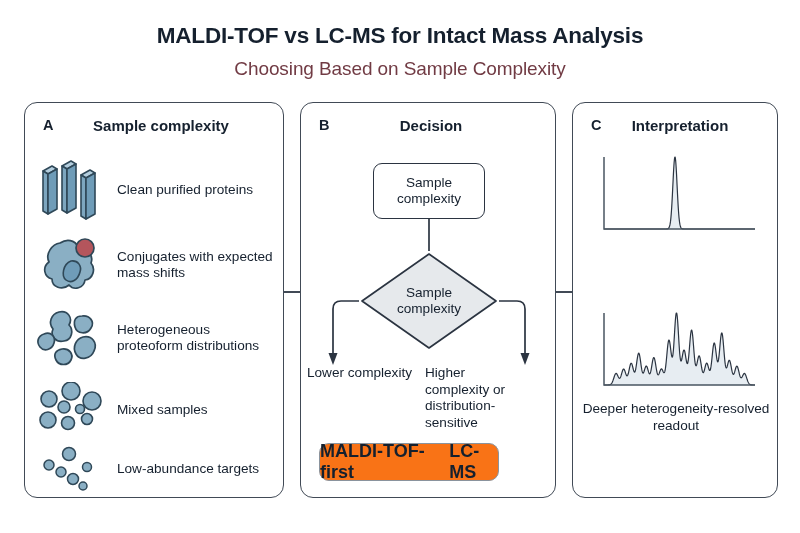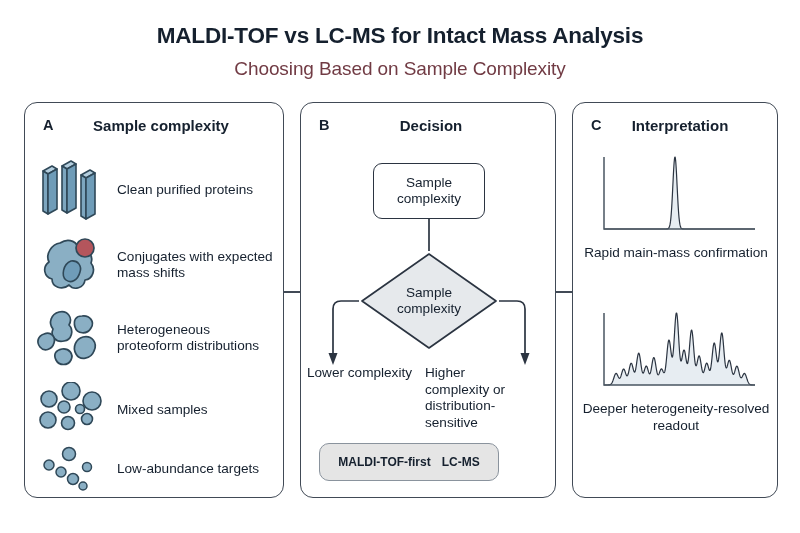--- a/index.html
+++ b/index.html
@@ -175,27 +175,27 @@
   #branch-right { left: 124px; }
 
   .result-pill {
     position: absolute;
     left: 18px;
     top: 340px;
     width: 180px;
     height: 38px;
     border: 1.5px solid #8a939d;
     border-radius: 10px;
-    background: #e5e5e5;
+    background: #f97316;
     box-sizing: border-box;
     display: flex;
     justify-content: center;
     align-items: center;
     gap: 11px;
-    font-size: 12px;
+    font-size: 18px;
     color: #15202e;
   }
   .pill-strong { font-weight: bold; }
   .pill-soft   { font-weight: bold; }
 
   
   .spectrum {
     position: absolute;
     left: 22px;
     width: 164px;
@@ -363,21 +363,20 @@
       <span class="panel-title">Interpretation</span>
     </div>
 
     <div class="spectrum" id="spec-top">
       <svg id="svg-spec-0" width="164" height="86" viewBox="0 0 164 86">
           <polygon points="9,76 9.00,76.00 9.24,76.00 9.49,76.00 9.73,76.00 9.97,76.00 10.22,76.00 10.46,76.00 10.70,76.00 10.95,76.00 11.19,76.00 11.44,76.00 11.68,76.00 11.92,76.00 12.17,76.00 12.41,76.00 12.65,76.00 12.90,76.00 13.14,76.00 13.38,76.00 13.63,76.00 13.87,76.00 14.11,76.00 14.36,76.00 14.60,76.00 14.85,76.00 15.09,76.00 15.33,76.00 15.58,76.00 15.82,76.00 16.06,76.00 16.31,76.00 16.55,76.00 16.79,76.00 17.04,76.00 17.28,76.00 17.52,76.00 17.77,76.00 18.01,76.00 18.25,76.00 18.50,76.00 18.74,76.00 18.99,76.00 19.23,76.00 19.47,76.00 19.72,76.00 19.96,76.00 20.20,76.00 20.45,76.00 20.69,76.00 20.93,76.00 21.18,76.00 21.42,76.00 21.66,76.00 21.91,76.00 22.15,76.00 22.40,76.00 22.64,76.00 22.88,76.00 23.13,76.00 23.37,76.00 23.61,76.00 23.86,76.00 24.10,76.00 24.34,76.00 24.59,76.00 24.83,76.00 25.07,76.00 25.32,76.00 25.56,76.00 25.80,76.00 26.05,76.00 26.29,76.00 26.54,76.00 26.78,76.00 27.02,76.00 27.27,76.00 27.51,76.00 27.75,76.00 28.00,76.00 28.24,76.00 28.48,76.00 28.73,76.00 28.97,76.00 29.21,76.00 29.46,76.00 29.70,76.00 29.95,76.00 30.19,76.00 30.43,76.00 30.68,76.00 30.92,76.00 31.16,76.00 31.41,76.00 31.65,76.00 31.89,76.00 32.14,76.00 32.38,76.00 32.62,76.00 32.87,76.00 33.11,76.00 33.35,76.00 33.60,76.00 33.84,76.00 34.09,76.00 34.33,76.00 34.57,76.00 34.82,76.00 35.06,76.00 35.30,76.00 35.55,76.00 35.79,76.00 36.03,76.00 36.28,76.00 36.52,76.00 36.76,76.00 37.01,76.00 37.25,76.00 37.50,76.00 37.74,76.00 37.98,76.00 38.23,76.00 38.47,76.00 38.71,76.00 38.96,76.00 39.20,76.00 39.44,76.00 39.69,76.00 39.93,76.00 40.17,76.00 40.42,76.00 40.66,76.00 40.90,76.00 41.15,76.00 41.39,76.00 41.64,76.00 41.88,76.00 42.12,76.00 42.37,76.00 42.61,76.00 42.85,76.00 43.10,76.00 43.34,76.00 43.58,76.00 43.83,76.00 44.07,76.00 44.31,76.00 44.56,76.00 44.80,76.00 45.05,76.00 45.29,76.00 45.53,76.00 45.78,76.00 46.02,76.00 46.26,76.00 46.51,76.00 46.75,76.00 46.99,76.00 47.24,76.00 47.48,76.00 47.72,76.00 47.97,76.00 48.21,76.00 48.45,76.00 48.70,76.00 48.94,76.00 49.19,76.00 49.43,76.00 49.67,76.00 49.92,76.00 50.16,76.00 50.40,76.00 50.65,76.00 50.89,76.00 51.13,76.00 51.38,76.00 51.62,76.00 51.86,76.00 52.11,76.00 52.35,76.00 52.60,76.00 52.84,76.00 53.08,76.00 53.33,76.00 53.57,76.00 53.81,76.00 54.06,76.00 54.30,76.00 54.54,76.00 54.79,76.00 55.03,76.00 55.27,76.00 55.52,76.00 55.76,76.00 56.00,76.00 56.25,76.00 56.49,76.00 56.74,76.00 56.98,76.00 57.22,76.00 57.47,76.00 57.71,76.00 57.95,76.00 58.20,76.00 58.44,76.00 58.68,76.00 58.93,76.00 59.17,76.00 59.41,76.00 59.66,76.00 59.90,76.00 60.15,76.00 60.39,76.00 60.63,76.00 60.88,76.00 61.12,76.00 61.36,76.00 61.61,76.00 61.85,76.00 62.09,76.00 62.34,76.00 62.58,76.00 62.82,76.00 63.07,76.00 63.31,76.00 63.55,76.00 63.80,76.00 64.04,76.00 64.29,76.00 64.53,76.00 64.77,76.00 65.02,76.00 65.26,76.00 65.50,76.00 65.75,76.00 65.99,76.00 66.23,76.00 66.48,76.00 66.72,76.00 66.96,76.00 67.21,76.00 67.45,76.00 67.70,76.00 67.94,76.00 68.18,76.00 68.43,76.00 68.67,76.00 68.91,76.00 69.16,76.00 69.40,76.00 69.64,76.00 69.89,76.00 70.13,76.00 70.37,76.00 70.62,76.00 70.86,75.99 71.10,75.99 71.35,75.98 71.59,75.97 71.84,75.96 72.08,75.93 72.32,75.90 72.57,75.84 72.81,75.77 73.05,75.66 73.30,75.51 73.54,75.29 73.78,75.00 74.03,74.62 74.27,74.10 74.51,73.42 74.76,72.55 75.00,71.45 75.25,70.08 75.49,68.39 75.73,66.35 75.98,63.92 76.22,61.08 76.46,57.82 76.71,54.13 76.95,50.05 77.19,45.61 77.44,40.88 77.68,35.94 77.92,30.92 78.17,25.94 78.41,21.14 78.65,16.67 78.90,12.68 79.14,9.32 79.39,6.70 79.63,4.93 79.87,4.08 80.12,4.17 80.36,5.21 80.60,7.16 80.85,9.93 81.09,13.43 81.33,17.53 81.58,22.08 81.82,26.93 82.06,31.93 82.31,36.94 82.55,41.84 82.80,46.52 83.04,50.89 83.28,54.90 83.53,58.50 83.77,61.68 84.01,64.44 84.26,66.78 84.50,68.75 84.74,70.37 84.99,71.69 85.23,72.74 85.47,73.57 85.72,74.21 85.96,74.70 86.20,75.07 86.45,75.34 86.69,75.54 86.94,75.68 87.18,75.79 87.42,75.86 87.67,75.90 87.91,75.94 88.15,75.96 88.40,75.97 88.64,75.98 88.88,75.99 89.13,75.99 89.37,76.00 89.61,76.00 89.86,76.00 90.10,76.00 90.35,76.00 90.59,76.00 90.83,76.00 91.08,76.00 91.32,76.00 91.56,76.00 91.81,76.00 92.05,76.00 92.29,76.00 92.54,76.00 92.78,76.00 93.02,76.00 93.27,76.00 93.51,76.00 93.75,76.00 94.00,76.00 94.24,76.00 94.49,76.00 94.73,76.00 94.97,76.00 95.22,76.00 95.46,76.00 95.70,76.00 95.95,76.00 96.19,76.00 96.43,76.00 96.68,76.00 96.92,76.00 97.16,76.00 97.41,76.00 97.65,76.00 97.90,76.00 98.14,76.00 98.38,76.00 98.63,76.00 98.87,76.00 99.11,76.00 99.36,76.00 99.60,76.00 99.84,76.00 100.09,76.00 100.33,76.00 100.57,76.00 100.82,76.00 101.06,76.00 101.30,76.00 101.55,76.00 101.79,76.00 102.04,76.00 102.28,76.00 102.52,76.00 102.77,76.00 103.01,76.00 103.25,76.00 103.50,76.00 103.74,76.00 103.98,76.00 104.23,76.00 104.47,76.00 104.71,76.00 104.96,76.00 105.20,76.00 105.45,76.00 105.69,76.00 105.93,76.00 106.18,76.00 106.42,76.00 106.66,76.00 106.91,76.00 107.15,76.00 107.39,76.00 107.64,76.00 107.88,76.00 108.12,76.00 108.37,76.00 108.61,76.00 108.85,76.00 109.10,76.00 109.34,76.00 109.59,76.00 109.83,76.00 110.07,76.00 110.32,76.00 110.56,76.00 110.80,76.00 111.05,76.00 111.29,76.00 111.53,76.00 111.78,76.00 112.02,76.00 112.26,76.00 112.51,76.00 112.75,76.00 113.00,76.00 113.24,76.00 113.48,76.00 113.73,76.00 113.97,76.00 114.21,76.00 114.46,76.00 114.70,76.00 114.94,76.00 115.19,76.00 115.43,76.00 115.67,76.00 115.92,76.00 116.16,76.00 116.40,76.00 116.65,76.00 116.89,76.00 117.14,76.00 117.38,76.00 117.62,76.00 117.87,76.00 118.11,76.00 118.35,76.00 118.60,76.00 118.84,76.00 119.08,76.00 119.33,76.00 119.57,76.00 119.81,76.00 120.06,76.00 120.30,76.00 120.55,76.00 120.79,76.00 121.03,76.00 121.28,76.00 121.52,76.00 121.76,76.00 122.01,76.00 122.25,76.00 122.49,76.00 122.74,76.00 122.98,76.00 123.22,76.00 123.47,76.00 123.71,76.00 123.95,76.00 124.20,76.00 124.44,76.00 124.69,76.00 124.93,76.00 125.17,76.00 125.42,76.00 125.66,76.00 125.90,76.00 126.15,76.00 126.39,76.00 126.63,76.00 126.88,76.00 127.12,76.00 127.36,76.00 127.61,76.00 127.85,76.00 128.10,76.00 128.34,76.00 128.58,76.00 128.83,76.00 129.07,76.00 129.31,76.00 129.56,76.00 129.80,76.00 130.04,76.00 130.29,76.00 130.53,76.00 130.77,76.00 131.02,76.00 131.26,76.00 131.50,76.00 131.75,76.00 131.99,76.00 132.24,76.00 132.48,76.00 132.72,76.00 132.97,76.00 133.21,76.00 133.45,76.00 133.70,76.00 133.94,76.00 134.18,76.00 134.43,76.00 134.67,76.00 134.91,76.00 135.16,76.00 135.40,76.00 135.65,76.00 135.89,76.00 136.13,76.00 136.38,76.00 136.62,76.00 136.86,76.00 137.11,76.00 137.35,76.00 137.59,76.00 137.84,76.00 138.08,76.00 138.32,76.00 138.57,76.00 138.81,76.00 139.05,76.00 139.30,76.00 139.54,76.00 139.79,76.00 140.03,76.00 140.27,76.00 140.52,76.00 140.76,76.00 141.00,76.00 141.25,76.00 141.49,76.00 141.73,76.00 141.98,76.00 142.22,76.00 142.46,76.00 142.71,76.00 142.95,76.00 143.20,76.00 143.44,76.00 143.68,76.00 143.93,76.00 144.17,76.00 144.41,76.00 144.66,76.00 144.90,76.00 145.14,76.00 145.39,76.00 145.63,76.00 145.87,76.00 146.12,76.00 146.36,76.00 146.60,76.00 146.85,76.00 147.09,76.00 147.34,76.00 147.58,76.00 147.82,76.00 148.07,76.00 148.31,76.00 148.55,76.00 148.80,76.00 149.04,76.00 149.28,76.00 149.53,76.00 149.77,76.00 150.01,76.00 150.26,76.00 150.50,76.00 150.75,76.00 150.99,76.00 151.23,76.00 151.48,76.00 151.72,76.00 151.96,76.00 152.21,76.00 152.45,76.00 152.69,76.00 152.94,76.00 153.18,76.00 153.42,76.00 153.67,76.00 153.91,76.00 154.15,76.00 154.40,76.00 154.64,76.00 154.89,76.00 155.13,76.00 155.37,76.00 155.62,76.00 155.86,76.00 156.10,76.00 156.35,76.00 156.59,76.00 156.83,76.00 157.08,76.00 157.32,76.00 157.56,76.00 157.81,76.00 158.05,76.00 158.30,76.00 158.54,76.00 158.78,76.00 159.03,76.00 159.27,76.00 159.51,76.00 159.76,76.00 160.00,76.00 160,76" fill="#dfe7ed" opacity="0.75"></polygon>
           <polyline points="9.00,76.00 9.24,76.00 9.49,76.00 9.73,76.00 9.97,76.00 10.22,76.00 10.46,76.00 10.70,76.00 10.95,76.00 11.19,76.00 11.44,76.00 11.68,76.00 11.92,76.00 12.17,76.00 12.41,76.00 12.65,76.00 12.90,76.00 13.14,76.00 13.38,76.00 13.63,76.00 13.87,76.00 14.11,76.00 14.36,76.00 14.60,76.00 14.85,76.00 15.09,76.00 15.33,76.00 15.58,76.00 15.82,76.00 16.06,76.00 16.31,76.00 16.55,76.00 16.79,76.00 17.04,76.00 17.28,76.00 17.52,76.00 17.77,76.00 18.01,76.00 18.25,76.00 18.50,76.00 18.74,76.00 18.99,76.00 19.23,76.00 19.47,76.00 19.72,76.00 19.96,76.00 20.20,76.00 20.45,76.00 20.69,76.00 20.93,76.00 21.18,76.00 21.42,76.00 21.66,76.00 21.91,76.00 22.15,76.00 22.40,76.00 22.64,76.00 22.88,76.00 23.13,76.00 23.37,76.00 23.61,76.00 23.86,76.00 24.10,76.00 24.34,76.00 24.59,76.00 24.83,76.00 25.07,76.00 25.32,76.00 25.56,76.00 25.80,76.00 26.05,76.00 26.29,76.00 26.54,76.00 26.78,76.00 27.02,76.00 27.27,76.00 27.51,76.00 27.75,76.00 28.00,76.00 28.24,76.00 28.48,76.00 28.73,76.00 28.97,76.00 29.21,76.00 29.46,76.00 29.70,76.00 29.95,76.00 30.19,76.00 30.43,76.00 30.68,76.00 30.92,76.00 31.16,76.00 31.41,76.00 31.65,76.00 31.89,76.00 32.14,76.00 32.38,76.00 32.62,76.00 32.87,76.00 33.11,76.00 33.35,76.00 33.60,76.00 33.84,76.00 34.09,76.00 34.33,76.00 34.57,76.00 34.82,76.00 35.06,76.00 35.30,76.00 35.55,76.00 35.79,76.00 36.03,76.00 36.28,76.00 36.52,76.00 36.76,76.00 37.01,76.00 37.25,76.00 37.50,76.00 37.74,76.00 37.98,76.00 38.23,76.00 38.47,76.00 38.71,76.00 38.96,76.00 39.20,76.00 39.44,76.00 39.69,76.00 39.93,76.00 40.17,76.00 40.42,76.00 40.66,76.00 40.90,76.00 41.15,76.00 41.39,76.00 41.64,76.00 41.88,76.00 42.12,76.00 42.37,76.00 42.61,76.00 42.85,76.00 43.10,76.00 43.34,76.00 43.58,76.00 43.83,76.00 44.07,76.00 44.31,76.00 44.56,76.00 44.80,76.00 45.05,76.00 45.29,76.00 45.53,76.00 45.78,76.00 46.02,76.00 46.26,76.00 46.51,76.00 46.75,76.00 46.99,76.00 47.24,76.00 47.48,76.00 47.72,76.00 47.97,76.00 48.21,76.00 48.45,76.00 48.70,76.00 48.94,76.00 49.19,76.00 49.43,76.00 49.67,76.00 49.92,76.00 50.16,76.00 50.40,76.00 50.65,76.00 50.89,76.00 51.13,76.00 51.38,76.00 51.62,76.00 51.86,76.00 52.11,76.00 52.35,76.00 52.60,76.00 52.84,76.00 53.08,76.00 53.33,76.00 53.57,76.00 53.81,76.00 54.06,76.00 54.30,76.00 54.54,76.00 54.79,76.00 55.03,76.00 55.27,76.00 55.52,76.00 55.76,76.00 56.00,76.00 56.25,76.00 56.49,76.00 56.74,76.00 56.98,76.00 57.22,76.00 57.47,76.00 57.71,76.00 57.95,76.00 58.20,76.00 58.44,76.00 58.68,76.00 58.93,76.00 59.17,76.00 59.41,76.00 59.66,76.00 59.90,76.00 60.15,76.00 60.39,76.00 60.63,76.00 60.88,76.00 61.12,76.00 61.36,76.00 61.61,76.00 61.85,76.00 62.09,76.00 62.34,76.00 62.58,76.00 62.82,76.00 63.07,76.00 63.31,76.00 63.55,76.00 63.80,76.00 64.04,76.00 64.29,76.00 64.53,76.00 64.77,76.00 65.02,76.00 65.26,76.00 65.50,76.00 65.75,76.00 65.99,76.00 66.23,76.00 66.48,76.00 66.72,76.00 66.96,76.00 67.21,76.00 67.45,76.00 67.70,76.00 67.94,76.00 68.18,76.00 68.43,76.00 68.67,76.00 68.91,76.00 69.16,76.00 69.40,76.00 69.64,76.00 69.89,76.00 70.13,76.00 70.37,76.00 70.62,76.00 70.86,75.99 71.10,75.99 71.35,75.98 71.59,75.97 71.84,75.96 72.08,75.93 72.32,75.90 72.57,75.84 72.81,75.77 73.05,75.66 73.30,75.51 73.54,75.29 73.78,75.00 74.03,74.62 74.27,74.10 74.51,73.42 74.76,72.55 75.00,71.45 75.25,70.08 75.49,68.39 75.73,66.35 75.98,63.92 76.22,61.08 76.46,57.82 76.71,54.13 76.95,50.05 77.19,45.61 77.44,40.88 77.68,35.94 77.92,30.92 78.17,25.94 78.41,21.14 78.65,16.67 78.90,12.68 79.14,9.32 79.39,6.70 79.63,4.93 79.87,4.08 80.12,4.17 80.36,5.21 80.60,7.16 80.85,9.93 81.09,13.43 81.33,17.53 81.58,22.08 81.82,26.93 82.06,31.93 82.31,36.94 82.55,41.84 82.80,46.52 83.04,50.89 83.28,54.90 83.53,58.50 83.77,61.68 84.01,64.44 84.26,66.78 84.50,68.75 84.74,70.37 84.99,71.69 85.23,72.74 85.47,73.57 85.72,74.21 85.96,74.70 86.20,75.07 86.45,75.34 86.69,75.54 86.94,75.68 87.18,75.79 87.42,75.86 87.67,75.90 87.91,75.94 88.15,75.96 88.40,75.97 88.64,75.98 88.88,75.99 89.13,75.99 89.37,76.00 89.61,76.00 89.86,76.00 90.10,76.00 90.35,76.00 90.59,76.00 90.83,76.00 91.08,76.00 91.32,76.00 91.56,76.00 91.81,76.00 92.05,76.00 92.29,76.00 92.54,76.00 92.78,76.00 93.02,76.00 93.27,76.00 93.51,76.00 93.75,76.00 94.00,76.00 94.24,76.00 94.49,76.00 94.73,76.00 94.97,76.00 95.22,76.00 95.46,76.00 95.70,76.00 95.95,76.00 96.19,76.00 96.43,76.00 96.68,76.00 96.92,76.00 97.16,76.00 97.41,76.00 97.65,76.00 97.90,76.00 98.14,76.00 98.38,76.00 98.63,76.00 98.87,76.00 99.11,76.00 99.36,76.00 99.60,76.00 99.84,76.00 100.09,76.00 100.33,76.00 100.57,76.00 100.82,76.00 101.06,76.00 101.30,76.00 101.55,76.00 101.79,76.00 102.04,76.00 102.28,76.00 102.52,76.00 102.77,76.00 103.01,76.00 103.25,76.00 103.50,76.00 103.74,76.00 103.98,76.00 104.23,76.00 104.47,76.00 104.71,76.00 104.96,76.00 105.20,76.00 105.45,76.00 105.69,76.00 105.93,76.00 106.18,76.00 106.42,76.00 106.66,76.00 106.91,76.00 107.15,76.00 107.39,76.00 107.64,76.00 107.88,76.00 108.12,76.00 108.37,76.00 108.61,76.00 108.85,76.00 109.10,76.00 109.34,76.00 109.59,76.00 109.83,76.00 110.07,76.00 110.32,76.00 110.56,76.00 110.80,76.00 111.05,76.00 111.29,76.00 111.53,76.00 111.78,76.00 112.02,76.00 112.26,76.00 112.51,76.00 112.75,76.00 113.00,76.00 113.24,76.00 113.48,76.00 113.73,76.00 113.97,76.00 114.21,76.00 114.46,76.00 114.70,76.00 114.94,76.00 115.19,76.00 115.43,76.00 115.67,76.00 115.92,76.00 116.16,76.00 116.40,76.00 116.65,76.00 116.89,76.00 117.14,76.00 117.38,76.00 117.62,76.00 117.87,76.00 118.11,76.00 118.35,76.00 118.60,76.00 118.84,76.00 119.08,76.00 119.33,76.00 119.57,76.00 119.81,76.00 120.06,76.00 120.30,76.00 120.55,76.00 120.79,76.00 121.03,76.00 121.28,76.00 121.52,76.00 121.76,76.00 122.01,76.00 122.25,76.00 122.49,76.00 122.74,76.00 122.98,76.00 123.22,76.00 123.47,76.00 123.71,76.00 123.95,76.00 124.20,76.00 124.44,76.00 124.69,76.00 124.93,76.00 125.17,76.00 125.42,76.00 125.66,76.00 125.90,76.00 126.15,76.00 126.39,76.00 126.63,76.00 126.88,76.00 127.12,76.00 127.36,76.00 127.61,76.00 127.85,76.00 128.10,76.00 128.34,76.00 128.58,76.00 128.83,76.00 129.07,76.00 129.31,76.00 129.56,76.00 129.80,76.00 130.04,76.00 130.29,76.00 130.53,76.00 130.77,76.00 131.02,76.00 131.26,76.00 131.50,76.00 131.75,76.00 131.99,76.00 132.24,76.00 132.48,76.00 132.72,76.00 132.97,76.00 133.21,76.00 133.45,76.00 133.70,76.00 133.94,76.00 134.18,76.00 134.43,76.00 134.67,76.00 134.91,76.00 135.16,76.00 135.40,76.00 135.65,76.00 135.89,76.00 136.13,76.00 136.38,76.00 136.62,76.00 136.86,76.00 137.11,76.00 137.35,76.00 137.59,76.00 137.84,76.00 138.08,76.00 138.32,76.00 138.57,76.00 138.81,76.00 139.05,76.00 139.30,76.00 139.54,76.00 139.79,76.00 140.03,76.00 140.27,76.00 140.52,76.00 140.76,76.00 141.00,76.00 141.25,76.00 141.49,76.00 141.73,76.00 141.98,76.00 142.22,76.00 142.46,76.00 142.71,76.00 142.95,76.00 143.20,76.00 143.44,76.00 143.68,76.00 143.93,76.00 144.17,76.00 144.41,76.00 144.66,76.00 144.90,76.00 145.14,76.00 145.39,76.00 145.63,76.00 145.87,76.00 146.12,76.00 146.36,76.00 146.60,76.00 146.85,76.00 147.09,76.00 147.34,76.00 147.58,76.00 147.82,76.00 148.07,76.00 148.31,76.00 148.55,76.00 148.80,76.00 149.04,76.00 149.28,76.00 149.53,76.00 149.77,76.00 150.01,76.00 150.26,76.00 150.50,76.00 150.75,76.00 150.99,76.00 151.23,76.00 151.48,76.00 151.72,76.00 151.96,76.00 152.21,76.00 152.45,76.00 152.69,76.00 152.94,76.00 153.18,76.00 153.42,76.00 153.67,76.00 153.91,76.00 154.15,76.00 154.40,76.00 154.64,76.00 154.89,76.00 155.13,76.00 155.37,76.00 155.62,76.00 155.86,76.00 156.10,76.00 156.35,76.00 156.59,76.00 156.83,76.00 157.08,76.00 157.32,76.00 157.56,76.00 157.81,76.00 158.05,76.00 158.30,76.00 158.54,76.00 158.78,76.00 159.03,76.00 159.27,76.00 159.51,76.00 159.76,76.00 160.00,76.00" fill="none" stroke="#2b3441" stroke-width="1.2" stroke-linejoin="round"></polyline>
           <path d="M9 4 V76 H160" fill="none" stroke="#4a5562" stroke-width="1.5"></path>
         </svg>
     </div>
-    <div class="spec-caption" id="cap-top">Rapid main-mass confirmation</div>
 
     <div class="spectrum" id="spec-bot">
       <svg id="svg-spec-1" width="164" height="86" viewBox="0 0 164 86">
           <polygon points="9,76 9.00,76.00 9.24,76.00 9.49,76.00 9.73,76.00 9.97,76.00 10.22,76.00 10.46,76.00 10.70,76.00 10.95,76.00 11.19,76.00 11.44,76.00 11.68,76.00 11.92,76.00 12.17,76.00 12.41,75.99 12.65,75.99 12.90,75.98 13.14,75.98 13.38,75.96 13.63,75.95 13.87,75.93 14.11,75.90 14.36,75.86 14.60,75.81 14.85,75.74 15.09,75.65 15.33,75.54 15.58,75.40 15.82,75.22 16.06,75.01 16.31,74.75 16.55,74.44 16.79,74.08 17.04,73.66 17.28,73.18 17.52,72.64 17.77,72.05 18.01,71.40 18.25,70.71 18.50,69.98 18.74,69.24 18.99,68.49 19.23,67.75 19.47,67.04 19.72,66.38 19.96,65.80 20.20,65.30 20.45,64.90 20.69,64.62 20.93,64.45 21.18,64.42 21.42,64.51 21.66,64.72 21.91,65.03 22.15,65.43 22.40,65.91 22.64,66.43 22.88,66.97 23.13,67.51 23.37,68.02 23.61,68.47 23.86,68.85 24.10,69.12 24.34,69.28 24.59,69.31 24.83,69.20 25.07,68.95 25.32,68.56 25.56,68.05 25.80,67.42 26.05,66.69 26.29,65.88 26.54,65.03 26.78,64.17 27.02,63.31 27.27,62.50 27.51,61.76 27.75,61.13 28.00,60.63 28.24,60.27 28.48,60.07 28.73,60.04 28.97,60.18 29.21,60.47 29.46,60.91 29.70,61.47 29.95,62.12 30.19,62.84 30.43,63.59 30.68,64.34 30.92,65.04 31.16,65.67 31.41,66.18 31.65,66.56 31.89,66.79 32.14,66.83 32.38,66.69 32.62,66.35 32.87,65.83 33.11,65.14 33.35,64.28 33.60,63.29 33.84,62.20 34.09,61.04 34.33,59.86 34.57,58.69 34.82,57.59 35.06,56.58 35.30,55.72 35.55,55.03 35.79,54.54 36.03,54.27 36.28,54.23 36.52,54.41 36.76,54.80 37.01,55.39 37.25,56.15 37.50,57.03 37.74,57.99 37.98,58.99 38.23,59.98 38.47,60.90 38.71,61.72 38.96,62.37 39.20,62.83 39.44,63.06 39.69,63.05 39.93,62.76 40.17,62.20 40.42,61.37 40.66,60.30 40.90,58.99 41.15,57.51 41.39,55.87 41.64,54.15 41.88,52.40 42.12,50.68 42.37,49.05 42.61,47.57 42.85,46.31 43.10,45.30 43.34,44.60 43.58,44.22 43.83,44.19 44.07,44.51 44.31,45.16 44.56,46.12 44.80,47.35 45.05,48.80 45.29,50.43 45.53,52.16 45.78,53.95 46.02,55.73 46.26,57.44 46.51,59.02 46.75,60.44 46.99,61.66 47.24,62.64 47.48,63.37 47.72,63.85 47.97,64.07 48.21,64.05 48.45,63.80 48.70,63.36 48.94,62.77 49.19,62.05 49.43,61.25 49.67,60.43 49.92,59.61 50.16,58.85 50.40,58.19 50.65,57.66 50.89,57.28 51.13,57.08 51.38,57.07 51.62,57.24 51.86,57.60 52.11,58.12 52.35,58.78 52.60,59.55 52.84,60.39 53.08,61.26 53.33,62.12 53.57,62.92 53.81,63.63 54.06,64.20 54.30,64.60 54.54,64.81 54.79,64.79 55.03,64.55 55.27,64.07 55.52,63.36 55.76,62.43 56.00,61.31 56.25,60.02 56.49,58.61 56.74,57.13 56.98,55.61 57.22,54.13 57.47,52.72 57.71,51.45 57.95,50.36 58.20,49.49 58.44,48.88 58.68,48.56 58.93,48.53 59.17,48.80 59.41,49.37 59.66,50.19 59.90,51.26 60.15,52.52 60.39,53.92 60.63,55.43 60.88,56.98 61.12,58.51 61.36,60.00 61.61,61.37 61.85,62.61 62.09,63.67 62.34,64.53 62.58,65.18 62.82,65.60 63.07,65.81 63.31,65.81 63.55,65.62 63.80,65.26 64.04,64.76 64.29,64.16 64.53,63.49 64.77,62.80 65.02,62.11 65.26,61.47 65.50,60.90 65.75,60.44 65.99,60.11 66.23,59.92 66.48,59.88 66.72,59.99 66.96,60.24 67.21,60.61 67.45,61.07 67.70,61.59 67.94,62.14 68.18,62.67 68.43,63.13 68.67,63.49 68.91,63.68 69.16,63.68 69.40,63.45 69.64,62.94 69.89,62.15 70.13,61.05 70.37,59.64 70.62,57.92 70.86,55.93 71.10,53.69 71.35,51.25 71.59,48.67 71.84,46.01 72.08,43.35 72.32,40.77 72.57,38.35 72.81,36.17 73.05,34.30 73.30,32.82 73.54,31.75 73.78,31.15 74.03,31.03 74.27,31.37 74.51,32.16 74.76,33.35 75.00,34.87 75.25,36.65 75.49,38.59 75.73,40.59 75.98,42.55 76.22,44.36 76.46,45.92 76.71,47.13 76.95,47.90 77.19,48.18 77.44,47.90 77.68,47.03 77.92,45.57 78.17,43.53 78.41,40.94 78.65,37.86 78.90,34.37 79.14,30.57 79.39,26.59 79.63,22.55 79.87,18.59 80.12,14.85 80.36,11.47 80.60,8.58 80.85,6.29 81.09,4.68 81.33,4.00 81.58,4.00 81.82,4.49 82.06,5.98 82.31,8.18 82.55,11.01 82.80,14.37 83.04,18.12 83.28,22.15 83.53,26.31 83.77,30.47 84.01,34.50 84.26,38.28 84.50,41.72 84.74,44.73 84.99,47.26 85.23,49.26 85.47,50.71 85.72,51.63 85.96,52.03 86.20,51.95 86.45,51.45 86.69,50.61 86.94,49.50 87.18,48.20 87.42,46.81 87.67,45.42 87.91,44.10 88.15,42.94 88.40,42.00 88.64,41.34 88.88,41.00 89.13,40.99 89.37,41.32 89.61,41.97 89.86,42.93 90.10,44.13 90.35,45.53 90.59,47.05 90.83,48.62 91.08,50.15 91.32,51.57 91.56,52.80 91.81,53.76 92.05,54.39 92.29,54.63 92.54,54.45 92.78,53.83 93.02,52.74 93.27,51.21 93.51,49.26 93.75,46.94 94.00,44.30 94.24,41.43 94.49,38.41 94.73,35.35 94.97,32.35 95.22,29.51 95.46,26.95 95.70,24.75 95.95,23.01 96.19,21.79 96.43,21.14 96.68,21.09 96.92,21.63 97.16,22.76 97.41,24.43 97.65,26.57 97.90,29.10 98.14,31.94 98.38,34.97 98.63,38.10 98.87,41.22 99.11,44.24 99.36,47.06 99.60,49.61 99.84,51.82 100.09,53.64 100.33,55.06 100.57,56.04 100.82,56.61 101.06,56.77 101.30,56.56 101.55,56.02 101.79,55.22 102.04,54.21 102.28,53.06 102.52,51.85 102.77,50.65 103.01,49.53 103.25,48.54 103.50,47.76 103.74,47.21 103.98,46.93 104.23,46.95 104.47,47.26 104.71,47.87 104.96,48.74 105.20,49.85 105.45,51.15 105.69,52.60 105.93,54.14 106.18,55.71 106.42,57.26 106.66,58.73 106.91,60.07 107.15,61.24 107.39,62.20 107.64,62.92 107.88,63.40 108.12,63.62 108.37,63.58 108.61,63.30 108.85,62.81 109.10,62.12 109.34,61.28 109.59,60.33 109.83,59.31 110.07,58.27 110.32,57.27 110.56,56.35 110.80,55.54 111.05,54.89 111.29,54.43 111.53,54.18 111.78,54.14 112.02,54.31 112.26,54.69 112.51,55.25 112.75,55.97 113.00,56.79 113.24,57.68 113.48,58.59 113.73,59.45 113.97,60.22 114.21,60.85 114.46,61.28 114.70,61.47 114.94,61.38 115.19,61.00 115.43,60.29 115.67,59.26 115.92,57.91 116.16,56.27 116.40,54.36 116.65,52.24 116.89,49.95 117.14,47.57 117.38,45.17 117.62,42.83 117.87,40.62 118.11,38.63 118.35,36.92 118.60,35.56 118.84,34.60 119.08,34.06 119.33,33.98 119.57,34.33 119.81,35.12 120.06,36.28 120.30,37.78 120.55,39.54 120.79,41.47 121.03,43.50 121.28,45.52 121.52,47.45 121.76,49.19 122.01,50.67 122.25,51.82 122.49,52.56 122.74,52.87 122.98,52.70 123.22,52.06 123.47,50.95 123.71,49.40 123.95,47.44 124.20,45.16 124.44,42.61 124.69,39.90 124.93,37.11 125.17,34.36 125.42,31.74 125.66,29.37 125.90,27.33 126.15,25.72 126.39,24.59 126.63,23.99 126.88,23.96 127.12,24.49 127.36,25.58 127.61,27.17 127.85,29.21 128.10,31.63 128.34,34.34 128.58,37.24 128.83,40.24 129.07,43.24 129.31,46.15 129.56,48.89 129.80,51.37 130.04,53.56 130.29,55.39 130.53,56.84 130.77,57.91 131.02,58.59 131.26,58.90 131.50,58.87 131.75,58.54 131.99,57.96 132.24,57.18 132.48,56.28 132.72,55.31 132.97,54.33 133.21,53.40 133.45,52.59 133.70,51.94 133.94,51.49 134.18,51.26 134.43,51.29 134.67,51.56 134.91,52.07 135.16,52.82 135.40,53.76 135.65,54.87 135.89,56.10 136.13,57.40 136.38,58.74 136.62,60.05 136.86,61.29 137.11,62.42 137.35,63.40 137.59,64.21 137.84,64.81 138.08,65.20 138.32,65.37 138.57,65.32 138.81,65.07 139.05,64.62 139.30,64.01 139.54,63.28 139.79,62.45 140.03,61.56 140.27,60.66 140.52,59.79 140.76,58.99 141.00,58.30 141.25,57.75 141.49,57.36 141.73,57.17 141.98,57.16 142.22,57.36 142.46,57.75 142.71,58.32 142.95,59.05 143.20,59.91 143.44,60.87 143.68,61.89 143.93,62.95 144.17,63.99 144.41,64.99 144.66,65.92 144.90,66.74 145.14,67.45 145.39,68.01 145.63,68.43 145.87,68.69 146.12,68.79 146.36,68.75 146.60,68.58 146.85,68.29 147.09,67.91 147.34,67.46 147.58,66.96 147.82,66.45 148.07,65.94 148.31,65.47 148.55,65.07 148.80,64.74 149.04,64.52 149.28,64.41 149.53,64.43 149.77,64.57 150.01,64.83 150.26,65.20 150.50,65.69 150.75,66.26 150.99,66.90 151.23,67.60 151.48,68.34 151.72,69.09 151.96,69.83 152.21,70.56 152.45,71.26 152.69,71.92 152.94,72.53 153.18,73.08 153.42,73.57 153.67,74.00 153.91,74.37 154.15,74.69 154.40,74.96 154.64,75.18 154.89,75.37 155.13,75.51 155.37,75.63 155.62,75.72 155.86,75.80 156.10,75.85 156.35,75.89 156.59,75.92 156.83,75.94 157.08,75.96 157.32,75.97 157.56,75.98 157.81,75.99 158.05,75.99 158.30,75.99 158.54,76.00 158.78,76.00 159.03,76.00 159.27,76.00 159.51,76.00 159.76,76.00 160.00,76.00 160,76" fill="#dfe7ed" opacity="0.75"></polygon>
           <polyline points="9.00,76.00 9.24,76.00 9.49,76.00 9.73,76.00 9.97,76.00 10.22,76.00 10.46,76.00 10.70,76.00 10.95,76.00 11.19,76.00 11.44,76.00 11.68,76.00 11.92,76.00 12.17,76.00 12.41,75.99 12.65,75.99 12.90,75.98 13.14,75.98 13.38,75.96 13.63,75.95 13.87,75.93 14.11,75.90 14.36,75.86 14.60,75.81 14.85,75.74 15.09,75.65 15.33,75.54 15.58,75.40 15.82,75.22 16.06,75.01 16.31,74.75 16.55,74.44 16.79,74.08 17.04,73.66 17.28,73.18 17.52,72.64 17.77,72.05 18.01,71.40 18.25,70.71 18.50,69.98 18.74,69.24 18.99,68.49 19.23,67.75 19.47,67.04 19.72,66.38 19.96,65.80 20.20,65.30 20.45,64.90 20.69,64.62 20.93,64.45 21.18,64.42 21.42,64.51 21.66,64.72 21.91,65.03 22.15,65.43 22.40,65.91 22.64,66.43 22.88,66.97 23.13,67.51 23.37,68.02 23.61,68.47 23.86,68.85 24.10,69.12 24.34,69.28 24.59,69.31 24.83,69.20 25.07,68.95 25.32,68.56 25.56,68.05 25.80,67.42 26.05,66.69 26.29,65.88 26.54,65.03 26.78,64.17 27.02,63.31 27.27,62.50 27.51,61.76 27.75,61.13 28.00,60.63 28.24,60.27 28.48,60.07 28.73,60.04 28.97,60.18 29.21,60.47 29.46,60.91 29.70,61.47 29.95,62.12 30.19,62.84 30.43,63.59 30.68,64.34 30.92,65.04 31.16,65.67 31.41,66.18 31.65,66.56 31.89,66.79 32.14,66.83 32.38,66.69 32.62,66.35 32.87,65.83 33.11,65.14 33.35,64.28 33.60,63.29 33.84,62.20 34.09,61.04 34.33,59.86 34.57,58.69 34.82,57.59 35.06,56.58 35.30,55.72 35.55,55.03 35.79,54.54 36.03,54.27 36.28,54.23 36.52,54.41 36.76,54.80 37.01,55.39 37.25,56.15 37.50,57.03 37.74,57.99 37.98,58.99 38.23,59.98 38.47,60.90 38.71,61.72 38.96,62.37 39.20,62.83 39.44,63.06 39.69,63.05 39.93,62.76 40.17,62.20 40.42,61.37 40.66,60.30 40.90,58.99 41.15,57.51 41.39,55.87 41.64,54.15 41.88,52.40 42.12,50.68 42.37,49.05 42.61,47.57 42.85,46.31 43.10,45.30 43.34,44.60 43.58,44.22 43.83,44.19 44.07,44.51 44.31,45.16 44.56,46.12 44.80,47.35 45.05,48.80 45.29,50.43 45.53,52.16 45.78,53.95 46.02,55.73 46.26,57.44 46.51,59.02 46.75,60.44 46.99,61.66 47.24,62.64 47.48,63.37 47.72,63.85 47.97,64.07 48.21,64.05 48.45,63.80 48.70,63.36 48.94,62.77 49.19,62.05 49.43,61.25 49.67,60.43 49.92,59.61 50.16,58.85 50.40,58.19 50.65,57.66 50.89,57.28 51.13,57.08 51.38,57.07 51.62,57.24 51.86,57.60 52.11,58.12 52.35,58.78 52.60,59.55 52.84,60.39 53.08,61.26 53.33,62.12 53.57,62.92 53.81,63.63 54.06,64.20 54.30,64.60 54.54,64.81 54.79,64.79 55.03,64.55 55.27,64.07 55.52,63.36 55.76,62.43 56.00,61.31 56.25,60.02 56.49,58.61 56.74,57.13 56.98,55.61 57.22,54.13 57.47,52.72 57.71,51.45 57.95,50.36 58.20,49.49 58.44,48.88 58.68,48.56 58.93,48.53 59.17,48.80 59.41,49.37 59.66,50.19 59.90,51.26 60.15,52.52 60.39,53.92 60.63,55.43 60.88,56.98 61.12,58.51 61.36,60.00 61.61,61.37 61.85,62.61 62.09,63.67 62.34,64.53 62.58,65.18 62.82,65.60 63.07,65.81 63.31,65.81 63.55,65.62 63.80,65.26 64.04,64.76 64.29,64.16 64.53,63.49 64.77,62.80 65.02,62.11 65.26,61.47 65.50,60.90 65.75,60.44 65.99,60.11 66.23,59.92 66.48,59.88 66.72,59.99 66.96,60.24 67.21,60.61 67.45,61.07 67.70,61.59 67.94,62.14 68.18,62.67 68.43,63.13 68.67,63.49 68.91,63.68 69.16,63.68 69.40,63.45 69.64,62.94 69.89,62.15 70.13,61.05 70.37,59.64 70.62,57.92 70.86,55.93 71.10,53.69 71.35,51.25 71.59,48.67 71.84,46.01 72.08,43.35 72.32,40.77 72.57,38.35 72.81,36.17 73.05,34.30 73.30,32.82 73.54,31.75 73.78,31.15 74.03,31.03 74.27,31.37 74.51,32.16 74.76,33.35 75.00,34.87 75.25,36.65 75.49,38.59 75.73,40.59 75.98,42.55 76.22,44.36 76.46,45.92 76.71,47.13 76.95,47.90 77.19,48.18 77.44,47.90 77.68,47.03 77.92,45.57 78.17,43.53 78.41,40.94 78.65,37.86 78.90,34.37 79.14,30.57 79.39,26.59 79.63,22.55 79.87,18.59 80.12,14.85 80.36,11.47 80.60,8.58 80.85,6.29 81.09,4.68 81.33,4.00 81.58,4.00 81.82,4.49 82.06,5.98 82.31,8.18 82.55,11.01 82.80,14.37 83.04,18.12 83.28,22.15 83.53,26.31 83.77,30.47 84.01,34.50 84.26,38.28 84.50,41.72 84.74,44.73 84.99,47.26 85.23,49.26 85.47,50.71 85.72,51.63 85.96,52.03 86.20,51.95 86.45,51.45 86.69,50.61 86.94,49.50 87.18,48.20 87.42,46.81 87.67,45.42 87.91,44.10 88.15,42.94 88.40,42.00 88.64,41.34 88.88,41.00 89.13,40.99 89.37,41.32 89.61,41.97 89.86,42.93 90.10,44.13 90.35,45.53 90.59,47.05 90.83,48.62 91.08,50.15 91.32,51.57 91.56,52.80 91.81,53.76 92.05,54.39 92.29,54.63 92.54,54.45 92.78,53.83 93.02,52.74 93.27,51.21 93.51,49.26 93.75,46.94 94.00,44.30 94.24,41.43 94.49,38.41 94.73,35.35 94.97,32.35 95.22,29.51 95.46,26.95 95.70,24.75 95.95,23.01 96.19,21.79 96.43,21.14 96.68,21.09 96.92,21.63 97.16,22.76 97.41,24.43 97.65,26.57 97.90,29.10 98.14,31.94 98.38,34.97 98.63,38.10 98.87,41.22 99.11,44.24 99.36,47.06 99.60,49.61 99.84,51.82 100.09,53.64 100.33,55.06 100.57,56.04 100.82,56.61 101.06,56.77 101.30,56.56 101.55,56.02 101.79,55.22 102.04,54.21 102.28,53.06 102.52,51.85 102.77,50.65 103.01,49.53 103.25,48.54 103.50,47.76 103.74,47.21 103.98,46.93 104.23,46.95 104.47,47.26 104.71,47.87 104.96,48.74 105.20,49.85 105.45,51.15 105.69,52.60 105.93,54.14 106.18,55.71 106.42,57.26 106.66,58.73 106.91,60.07 107.15,61.24 107.39,62.20 107.64,62.92 107.88,63.40 108.12,63.62 108.37,63.58 108.61,63.30 108.85,62.81 109.10,62.12 109.34,61.28 109.59,60.33 109.83,59.31 110.07,58.27 110.32,57.27 110.56,56.35 110.80,55.54 111.05,54.89 111.29,54.43 111.53,54.18 111.78,54.14 112.02,54.31 112.26,54.69 112.51,55.25 112.75,55.97 113.00,56.79 113.24,57.68 113.48,58.59 113.73,59.45 113.97,60.22 114.21,60.85 114.46,61.28 114.70,61.47 114.94,61.38 115.19,61.00 115.43,60.29 115.67,59.26 115.92,57.91 116.16,56.27 116.40,54.36 116.65,52.24 116.89,49.95 117.14,47.57 117.38,45.17 117.62,42.83 117.87,40.62 118.11,38.63 118.35,36.92 118.60,35.56 118.84,34.60 119.08,34.06 119.33,33.98 119.57,34.33 119.81,35.12 120.06,36.28 120.30,37.78 120.55,39.54 120.79,41.47 121.03,43.50 121.28,45.52 121.52,47.45 121.76,49.19 122.01,50.67 122.25,51.82 122.49,52.56 122.74,52.87 122.98,52.70 123.22,52.06 123.47,50.95 123.71,49.40 123.95,47.44 124.20,45.16 124.44,42.61 124.69,39.90 124.93,37.11 125.17,34.36 125.42,31.74 125.66,29.37 125.90,27.33 126.15,25.72 126.39,24.59 126.63,23.99 126.88,23.96 127.12,24.49 127.36,25.58 127.61,27.17 127.85,29.21 128.10,31.63 128.34,34.34 128.58,37.24 128.83,40.24 129.07,43.24 129.31,46.15 129.56,48.89 129.80,51.37 130.04,53.56 130.29,55.39 130.53,56.84 130.77,57.91 131.02,58.59 131.26,58.90 131.50,58.87 131.75,58.54 131.99,57.96 132.24,57.18 132.48,56.28 132.72,55.31 132.97,54.33 133.21,53.40 133.45,52.59 133.70,51.94 133.94,51.49 134.18,51.26 134.43,51.29 134.67,51.56 134.91,52.07 135.16,52.82 135.40,53.76 135.65,54.87 135.89,56.10 136.13,57.40 136.38,58.74 136.62,60.05 136.86,61.29 137.11,62.42 137.35,63.40 137.59,64.21 137.84,64.81 138.08,65.20 138.32,65.37 138.57,65.32 138.81,65.07 139.05,64.62 139.30,64.01 139.54,63.28 139.79,62.45 140.03,61.56 140.27,60.66 140.52,59.79 140.76,58.99 141.00,58.30 141.25,57.75 141.49,57.36 141.73,57.17 141.98,57.16 142.22,57.36 142.46,57.75 142.71,58.32 142.95,59.05 143.20,59.91 143.44,60.87 143.68,61.89 143.93,62.95 144.17,63.99 144.41,64.99 144.66,65.92 144.90,66.74 145.14,67.45 145.39,68.01 145.63,68.43 145.87,68.69 146.12,68.79 146.36,68.75 146.60,68.58 146.85,68.29 147.09,67.91 147.34,67.46 147.58,66.96 147.82,66.45 148.07,65.94 148.31,65.47 148.55,65.07 148.80,64.74 149.04,64.52 149.28,64.41 149.53,64.43 149.77,64.57 150.01,64.83 150.26,65.20 150.50,65.69 150.75,66.26 150.99,66.90 151.23,67.60 151.48,68.34 151.72,69.09 151.96,69.83 152.21,70.56 152.45,71.26 152.69,71.92 152.94,72.53 153.18,73.08 153.42,73.57 153.67,74.00 153.91,74.37 154.15,74.69 154.40,74.96 154.64,75.18 154.89,75.37 155.13,75.51 155.37,75.63 155.62,75.72 155.86,75.80 156.10,75.85 156.35,75.89 156.59,75.92 156.83,75.94 157.08,75.96 157.32,75.97 157.56,75.98 157.81,75.99 158.05,75.99 158.30,75.99 158.54,76.00 158.78,76.00 159.03,76.00 159.27,76.00 159.51,76.00 159.76,76.00 160.00,76.00" fill="none" stroke="#2b3441" stroke-width="1.2" stroke-linejoin="round"></polyline>
           <path d="M9 4 V76 H160" fill="none" stroke="#4a5562" stroke-width="1.5"></path>
         </svg>
     </div>
     <div class="spec-caption" id="cap-bot">Deeper heterogeneity-resolved readout</div>
   </div>

